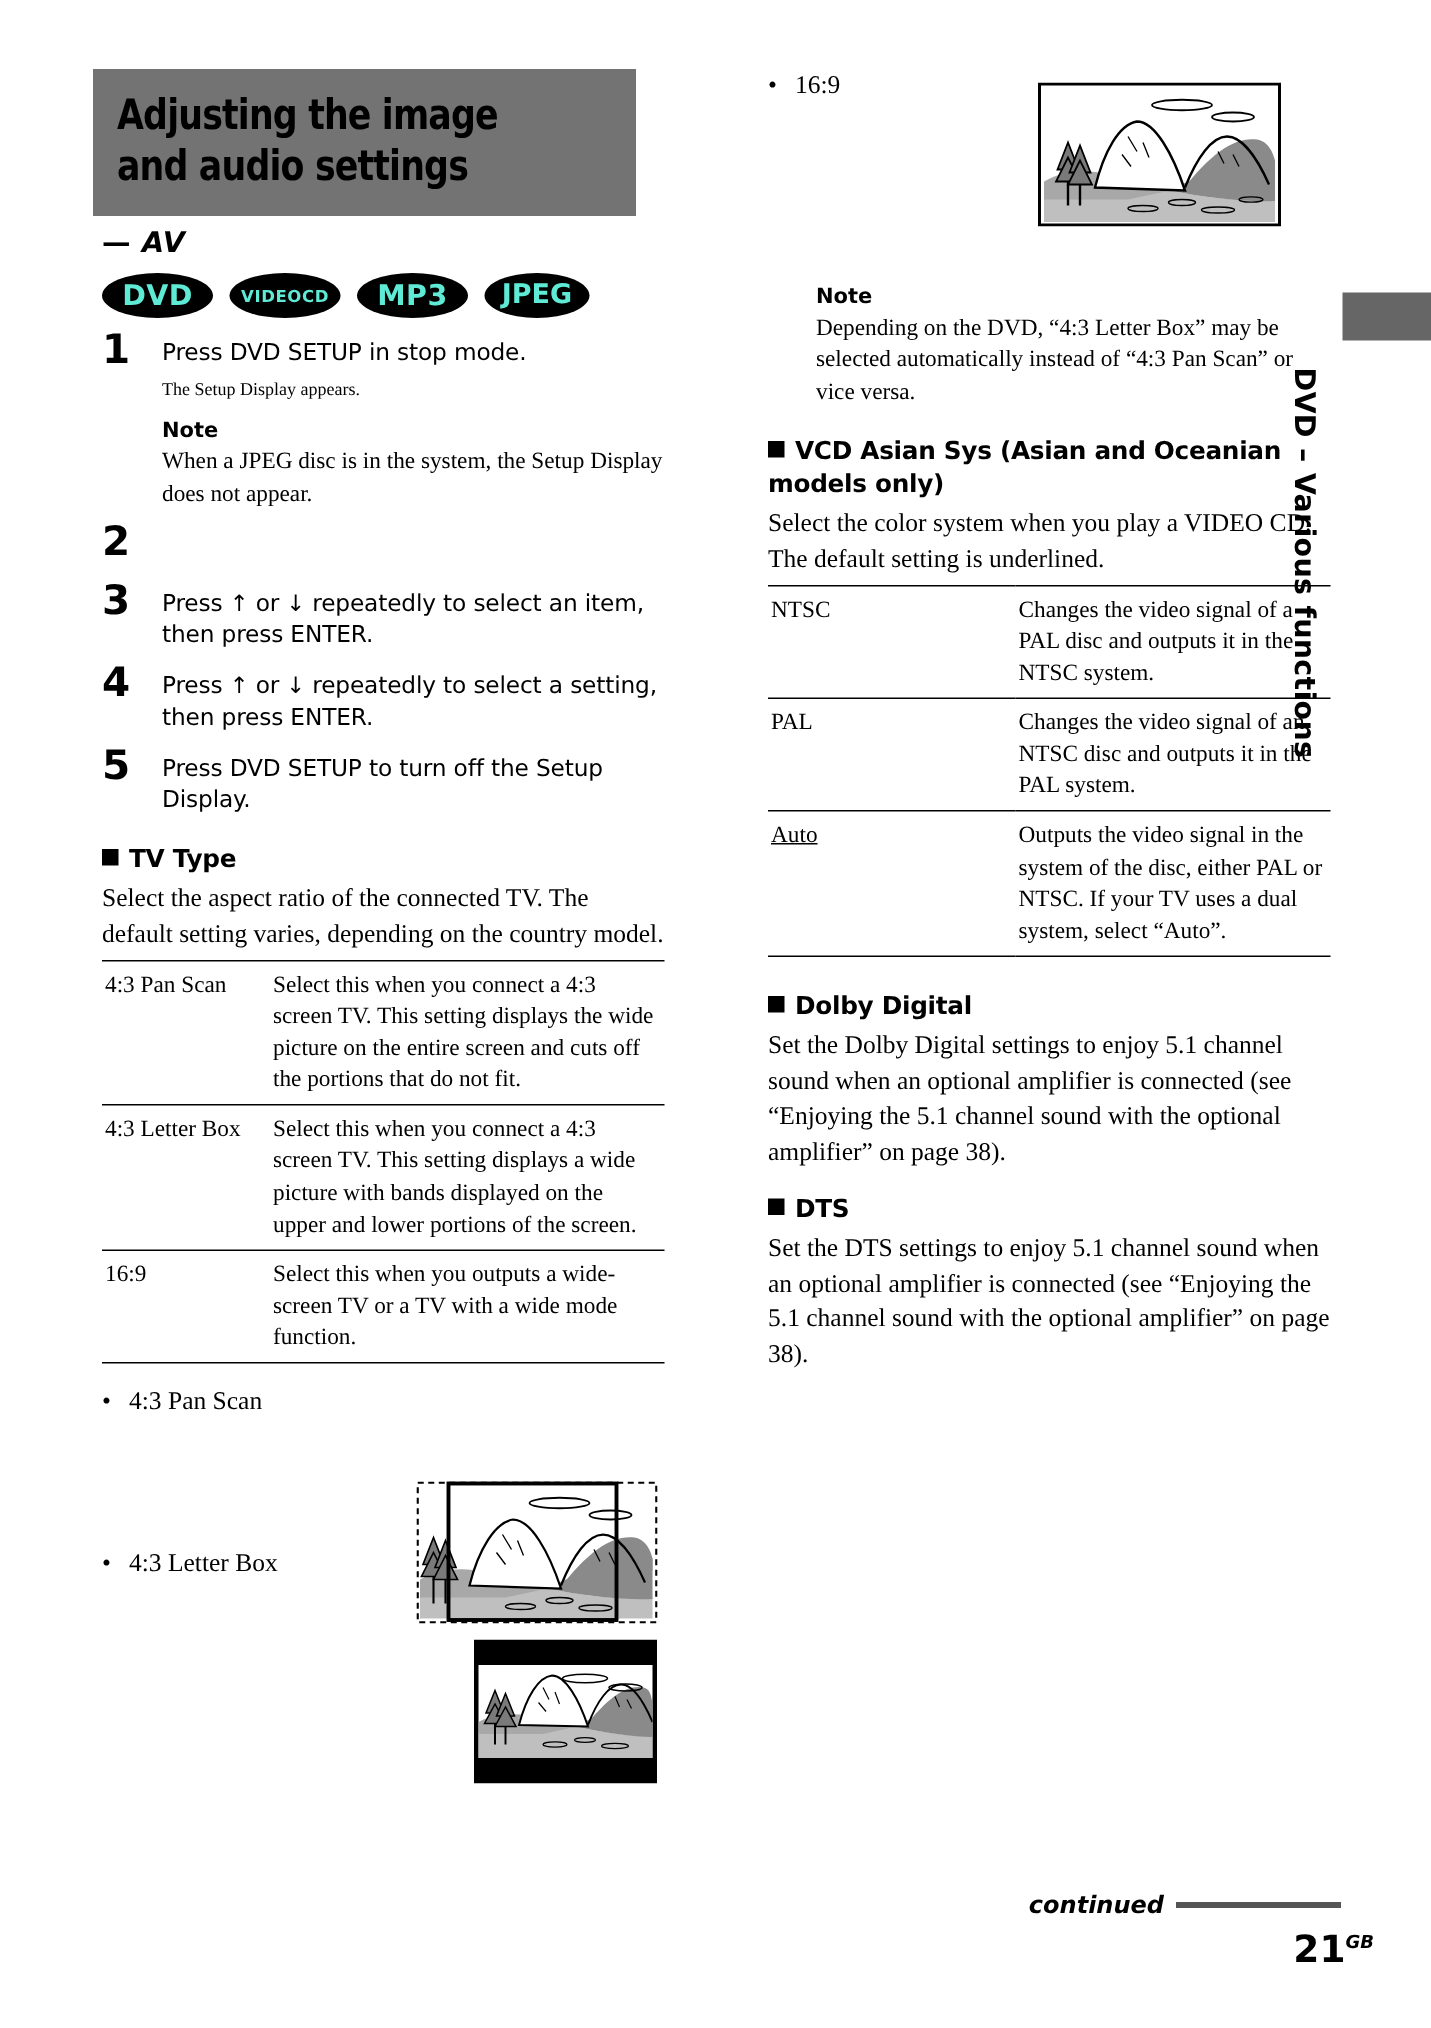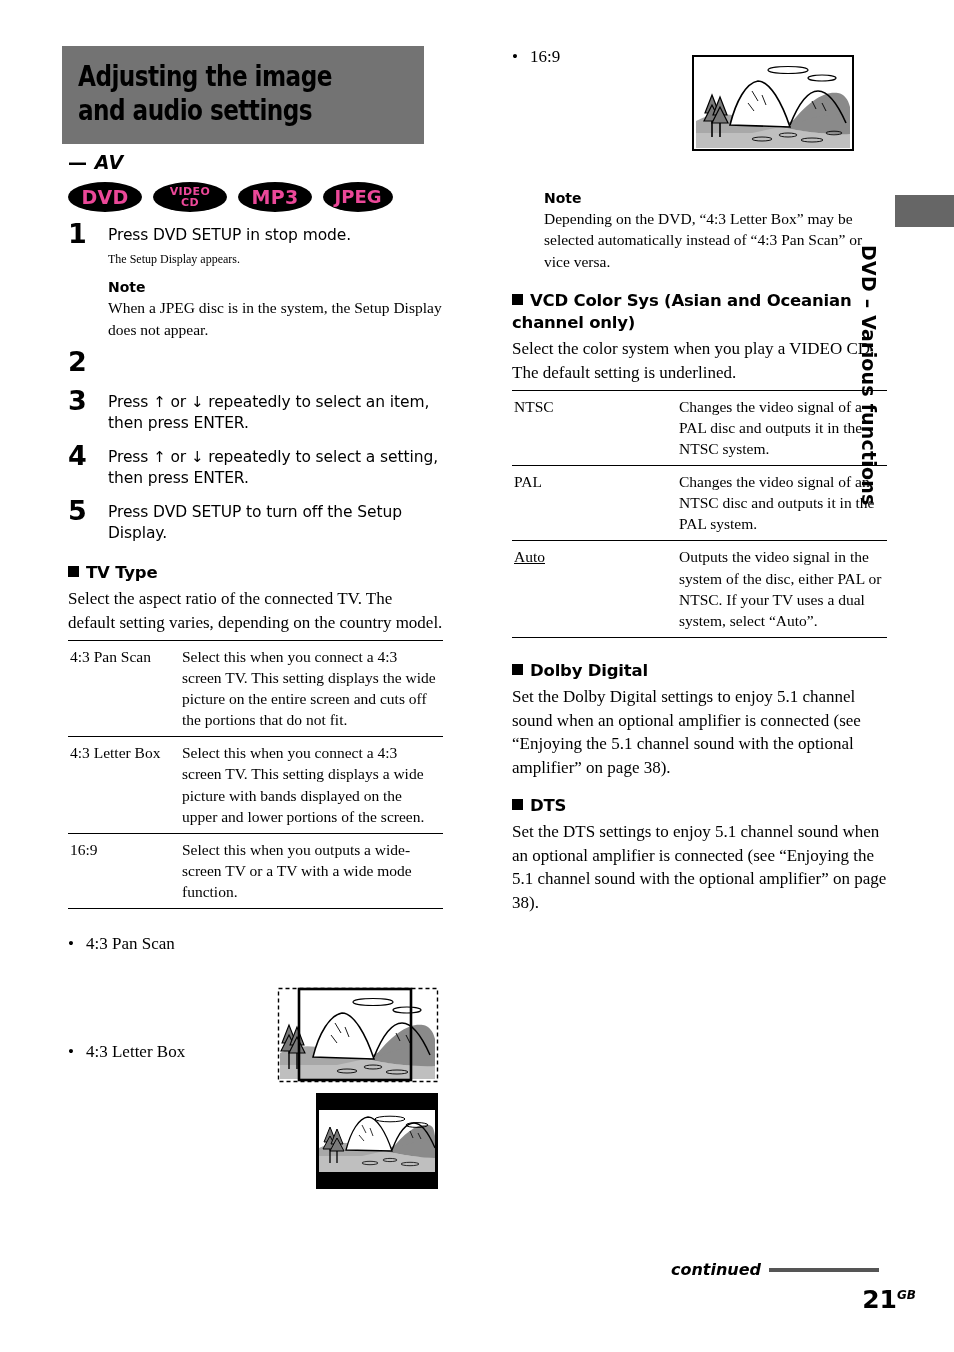--- a/index.html
+++ b/index.html
@@ -42,29 +42,29 @@
     font-style:italic;
     font-size:19px;
     margin:7px 0 0 0;
     letter-spacing:0.5px;
   }
   .dash{font-style:normal;}
 
   
   .badges{margin-top:9px;display:flex;gap:11px;align-items:center;}
   .badge{
-    background:#000;color:#ec4899;border-radius:50%;
+    background:#000;color:#5eead4;border-radius:50%;
     font-family:"DejaVu Sans", sans-serif;
     font-weight:bold;
     display:flex;align-items:center;justify-content:center;
     text-align:center;
     line-height:1;
   }
   .badge.one-line{width:74px;height:30px;font-size:19px;letter-spacing:0.3px;}
-  .badge.two-line{width:74px;height:30px;font-size:11px;line-height:1.05;flex-direction:column;letter-spacing:0.4px;}
+  .badge.two-line{width:74px;height:30px;font-size:11px;line-height:1.05;flex-direction:row;letter-spacing:0.4px;}
   .badge.small{width:70px;height:30px;font-size:18px;}
 
   
   .step{position:relative;margin-top:13px;padding-left:40px;min-height:26px;}
   .step .num{
     position:absolute;left:0;top:-5px;
     font-family:"DejaVu Sans", sans-serif;
     font-weight:bold;font-size:27px;line-height:1;
   }
   .step .txt{
@@ -109,21 +109,21 @@
     border-top:1.3px solid #000;
     padding:5px 4px 6px 2px;
     vertical-align:top;
   }
   table.spec tr:last-child td{border-bottom:1.3px solid #000;}
   table.spec td.k{width:102px;padding-right:8px;}
   table.spec.rc td.k{width:155px;}
   .ul{text-decoration:underline;}
 
   
-  .bullet-row{display:flex;align-items:flex-start;margin-top:24px;}
+  .bullet-row{display:flex;align-items:flex-start;margin-top:14px;}
   .bullet{
     font-family:"Liberation Serif", serif;font-size:17px;line-height:1.3;
     white-space:nowrap;
   }
   .bullet .dot{display:inline-block;width:18px;}
 
   
   .illus{display:block;}
   .ill-panscan{position:absolute;left:277px;top:987px;}
   .ill-letterbox{position:absolute;left:316px;top:1093px;}
@@ -136,21 +136,21 @@
     font-family:"DejaVu Sans", sans-serif;font-weight:bold;font-size:19px;
     color:#000;
     transform:rotate(90deg);
     transform-origin:left top;
     white-space:nowrap;
     letter-spacing:0.2px;
   }
 
   
   .continued{
-    position:absolute;right:75px;bottom:73px;
+    position:absolute;right:60px;bottom:73px;
     display:flex;align-items:center;gap:0px;
   }
   .continued .word{
     font-family:"DejaVu Sans", sans-serif;
     font-weight:bold;font-style:italic;font-size:16px;
     margin-right:8px;
   }
   .continued .rule{width:110px;height:4px;background:#555;}
   .pagenum{
     position:absolute;right:38px;bottom:38px;
@@ -256,21 +256,21 @@
     </div>
 
     <div style="height:122px"></div>
 
     <div style="padding-left:32px">
       <div class="note-head" style="margin-top:0">Note</div>
       <div class="note-body">Depending on the DVD, “4:3 Letter Box” may be selected automatically instead of “4:3 Pan Scan” or vice versa.</div>
     </div>
 
     <div class="sec-head">
-      <span class="sq"></span><span>VCD Color Sys (Asian and Oceanian channel only)</span>
+      <span class="sq"></span><span>VCD Asian Sys (Asian and Oceanian models only)</span>
     </div>
     <p class="sec-body">Select the color system when you play a VIDEO CD. The default setting is underlined.</p>
 
     <table class="spec rc">
       <tbody>
         <tr>
           <td class="k">NTSC</td>
           <td>Changes the video signal of a PAL disc and outputs it in the NTSC system.</td>
         </tr>
         <tr>

